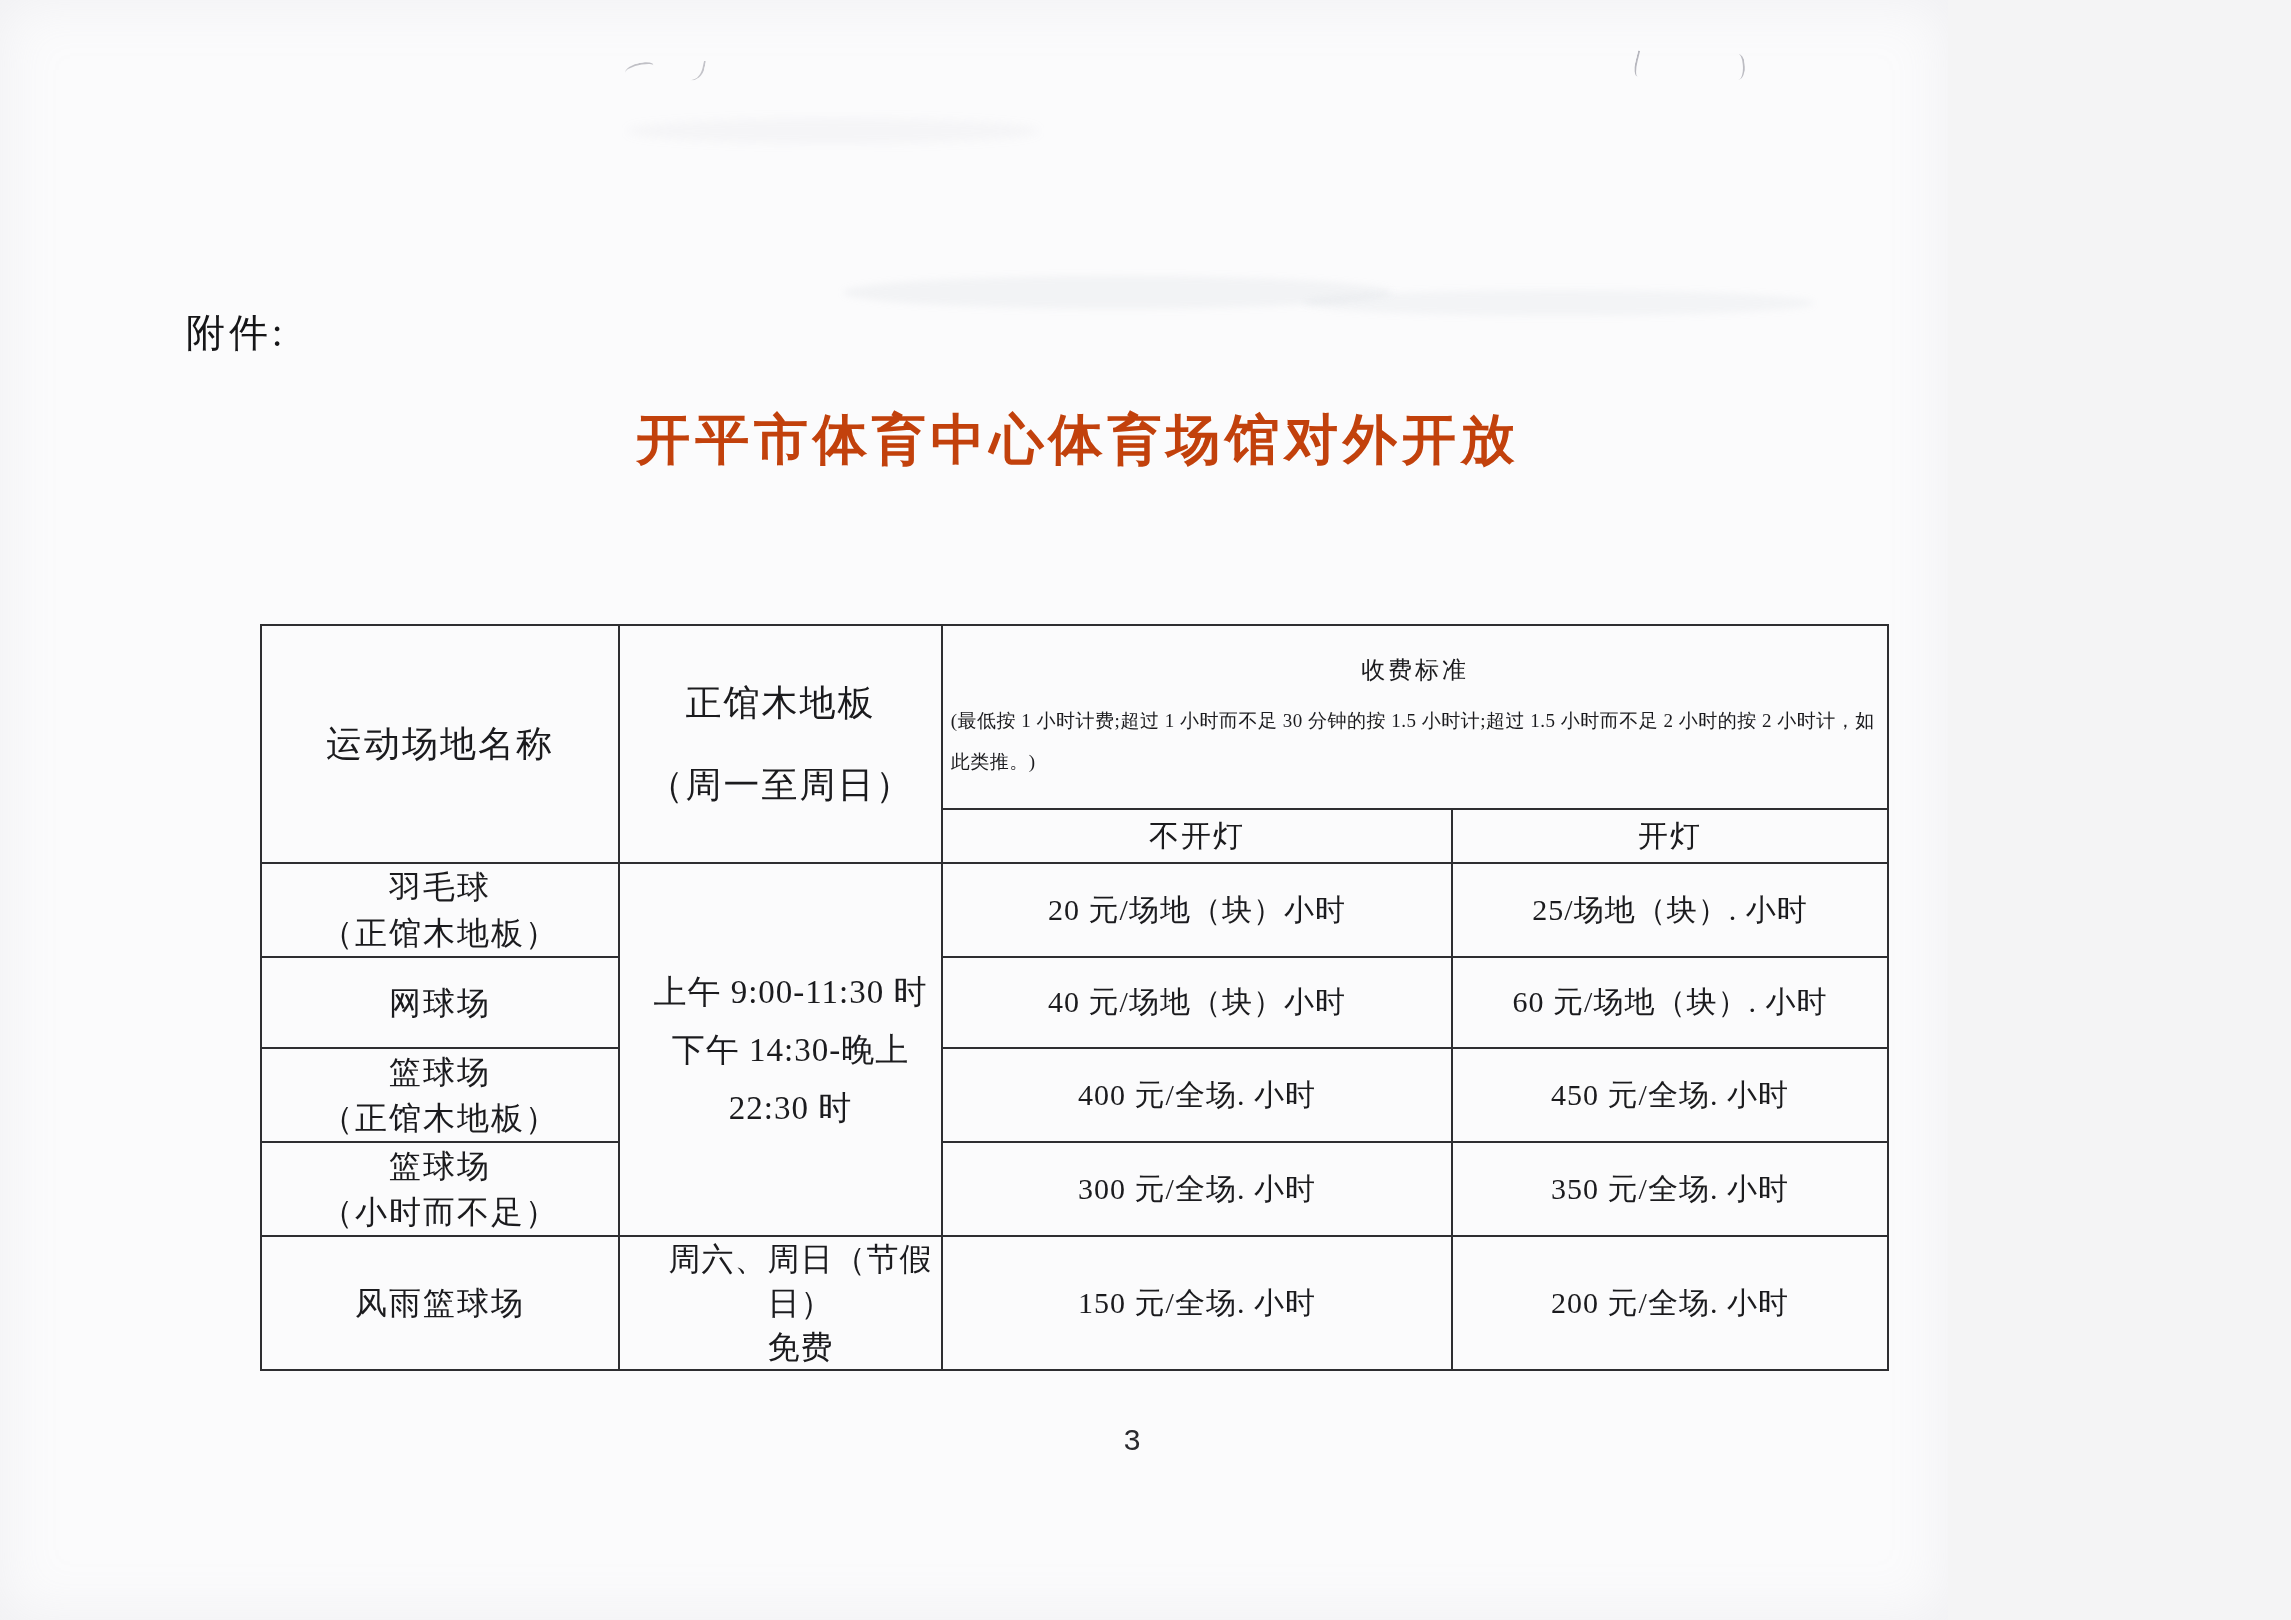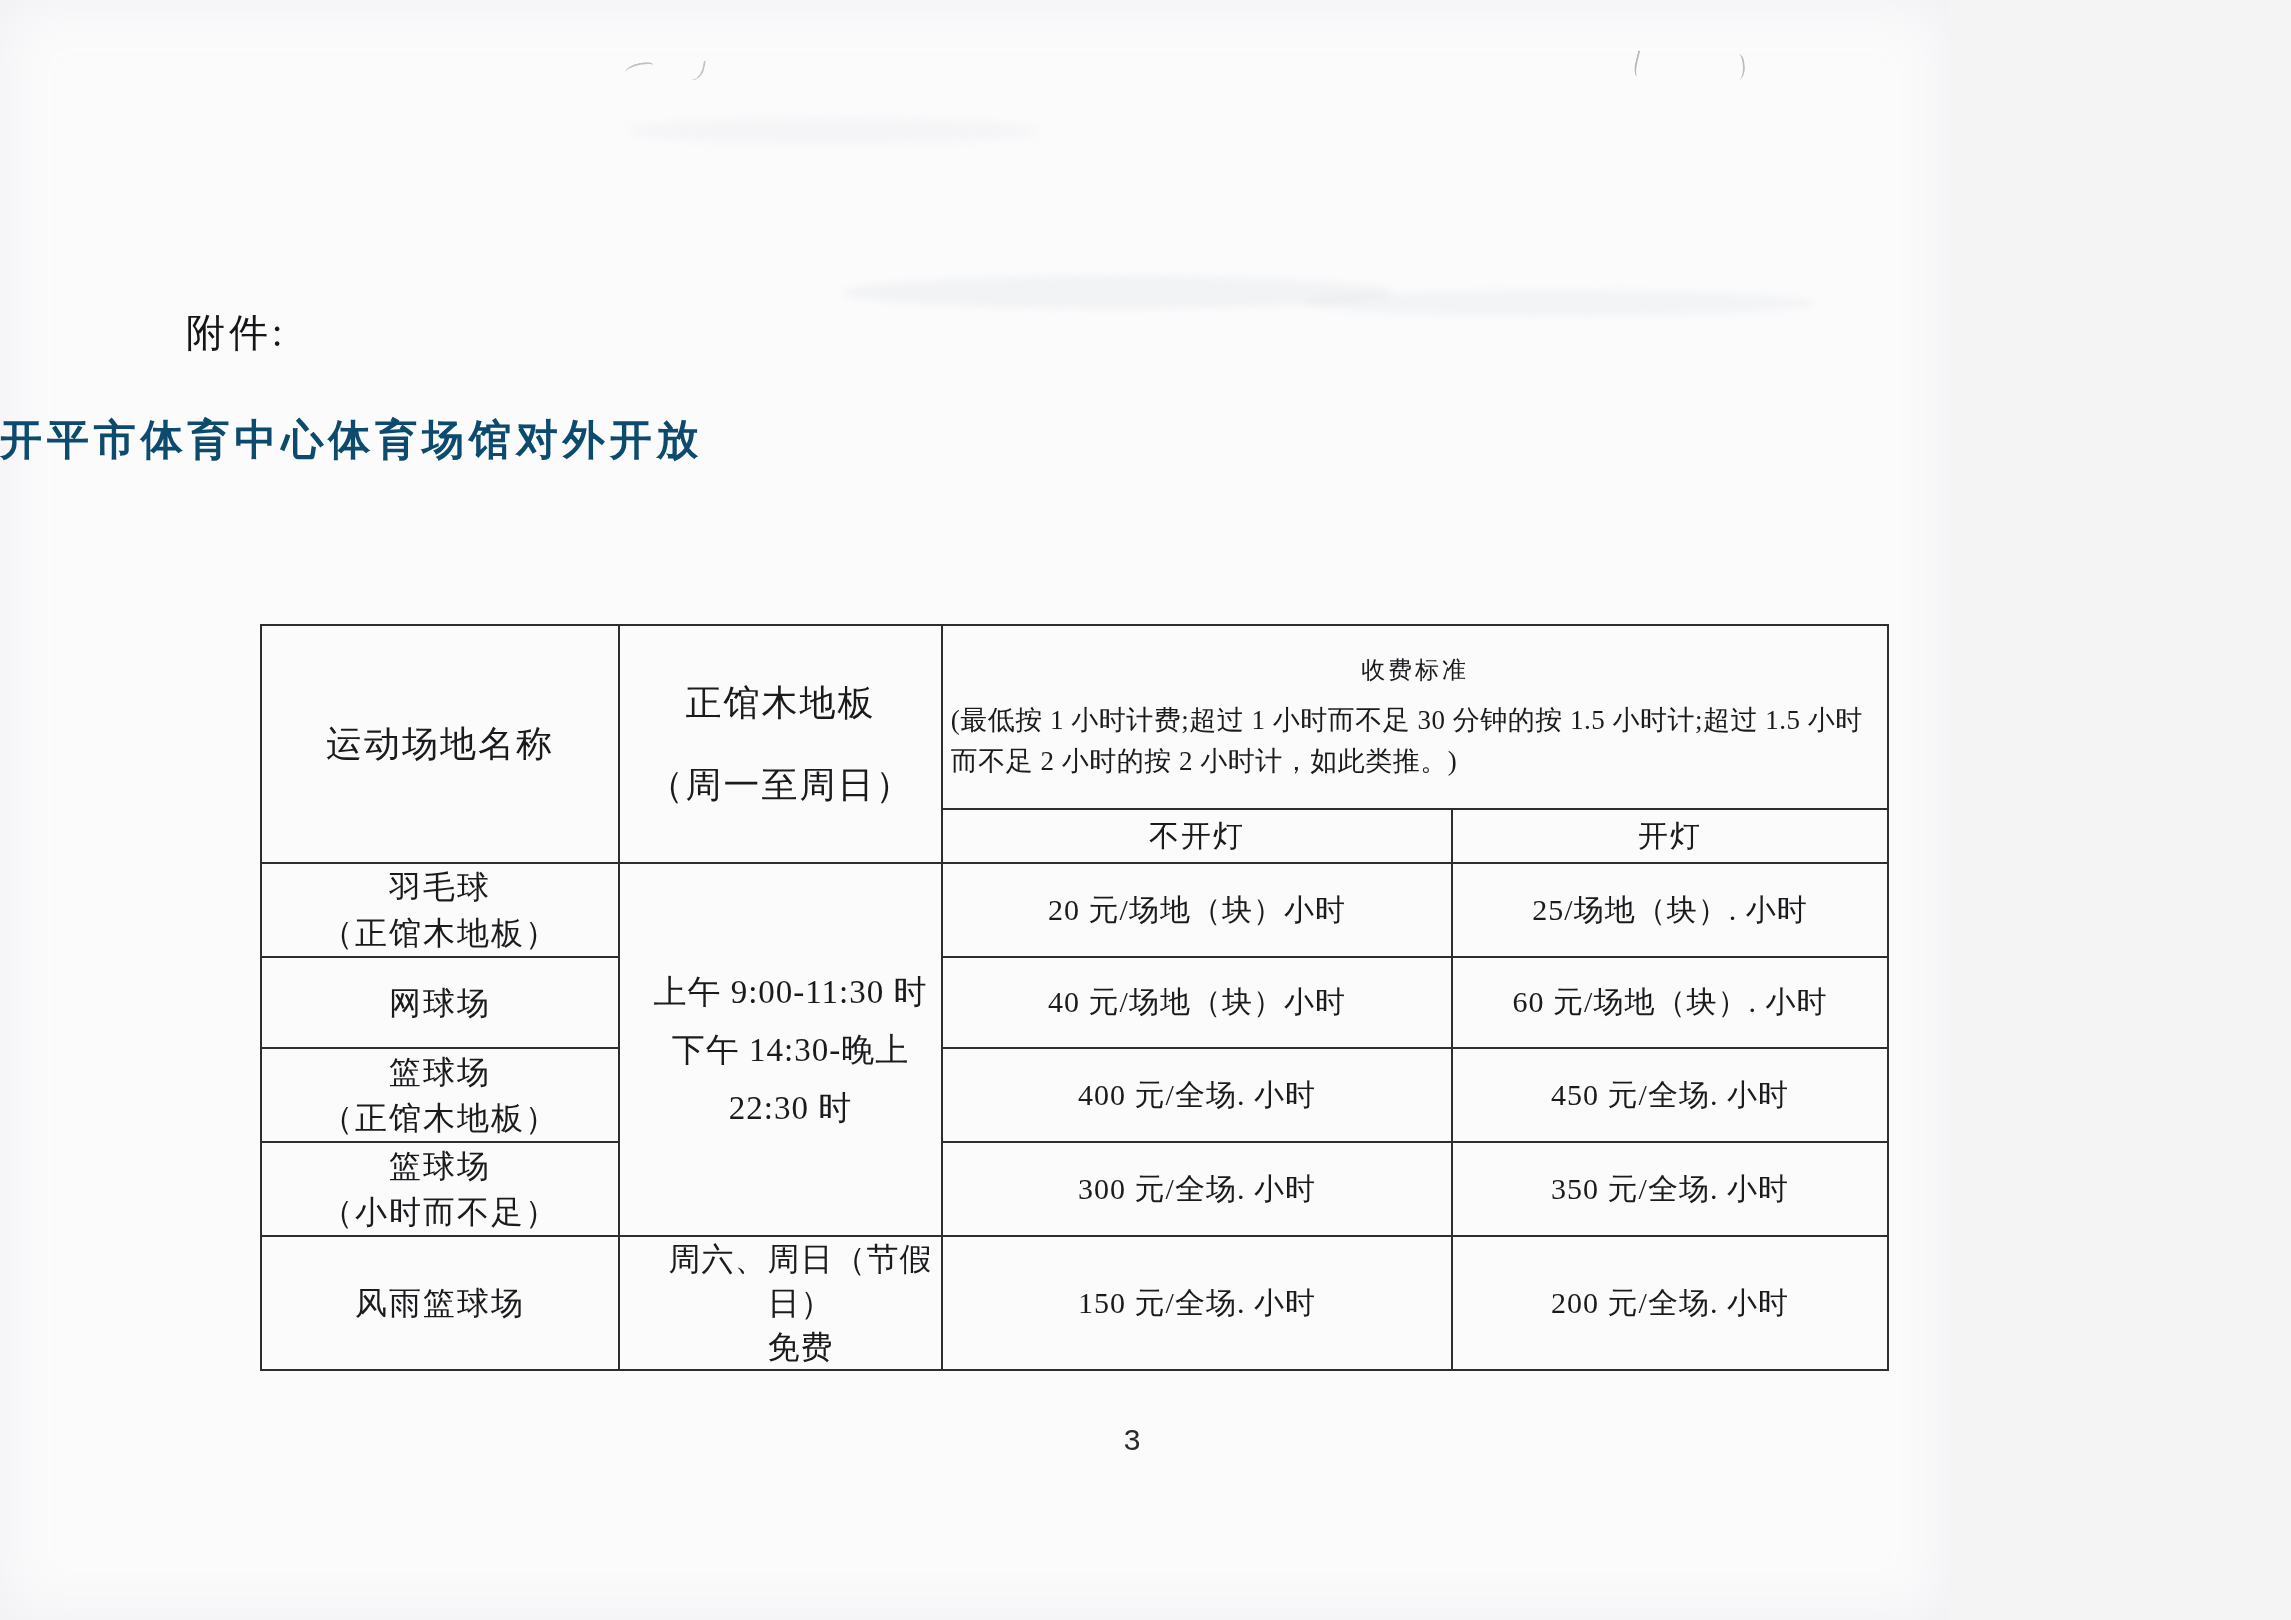--- a/index.html
+++ b/index.html
@@ -28,25 +28,25 @@
     top: 306px;
     font-size: 39px;
     letter-spacing: 3.9px;
     color: #161618;
   }
   .title-block {
     position: absolute;
     left: 0;
     top: 400px;
     width: 2156px;
-    text-align: left;
+    text-align: center;
     font-weight: bold;
-    font-size: 42px;
+    font-size: 54px;
     line-height: 80px;
-    color: #0c4a6e;
+    color: #c2410c;
     letter-spacing: 4.9px;
   }
   .page-number {
     position: absolute;
     left: 1078px;
     top: 1423px;
     width: 108px;
     text-align: center;
     font-family: "Liberation Sans", "DejaVu Sans", sans-serif;
     font-size: 30px;
@@ -81,21 +81,21 @@
 
   .fee-head-cell { vertical-align: middle; }
   .fee-head-title {
     text-align: center;
     font-size: 24px;
     letter-spacing: 2.9px;
     margin: 5.9px 0 13.7px 0;
   }
   .fee-head-note {
     text-align: left;
-    font-size: 27px;
+    font-size: 19px;
     line-height: 41px;
     padding: 0 5.9px 3.9px 7.8px;
     letter-spacing: 0.5px;
   }
   .subhead { font-size: 30px; letter-spacing: 2px; }
 
   .venue-line { display: block; font-size: 32px; line-height: 46px; letter-spacing: 2px; }
   .fee-text   { font-size: 30px; letter-spacing: 1px; }
   .hours-line { display: block; font-size: 33px; line-height: 58px; letter-spacing: 1px; padding-left: 20px; }
   .hours-small-line { display: block; font-size: 32px; line-height: 44px; letter-spacing: 1px; margin-left: 40px; }

